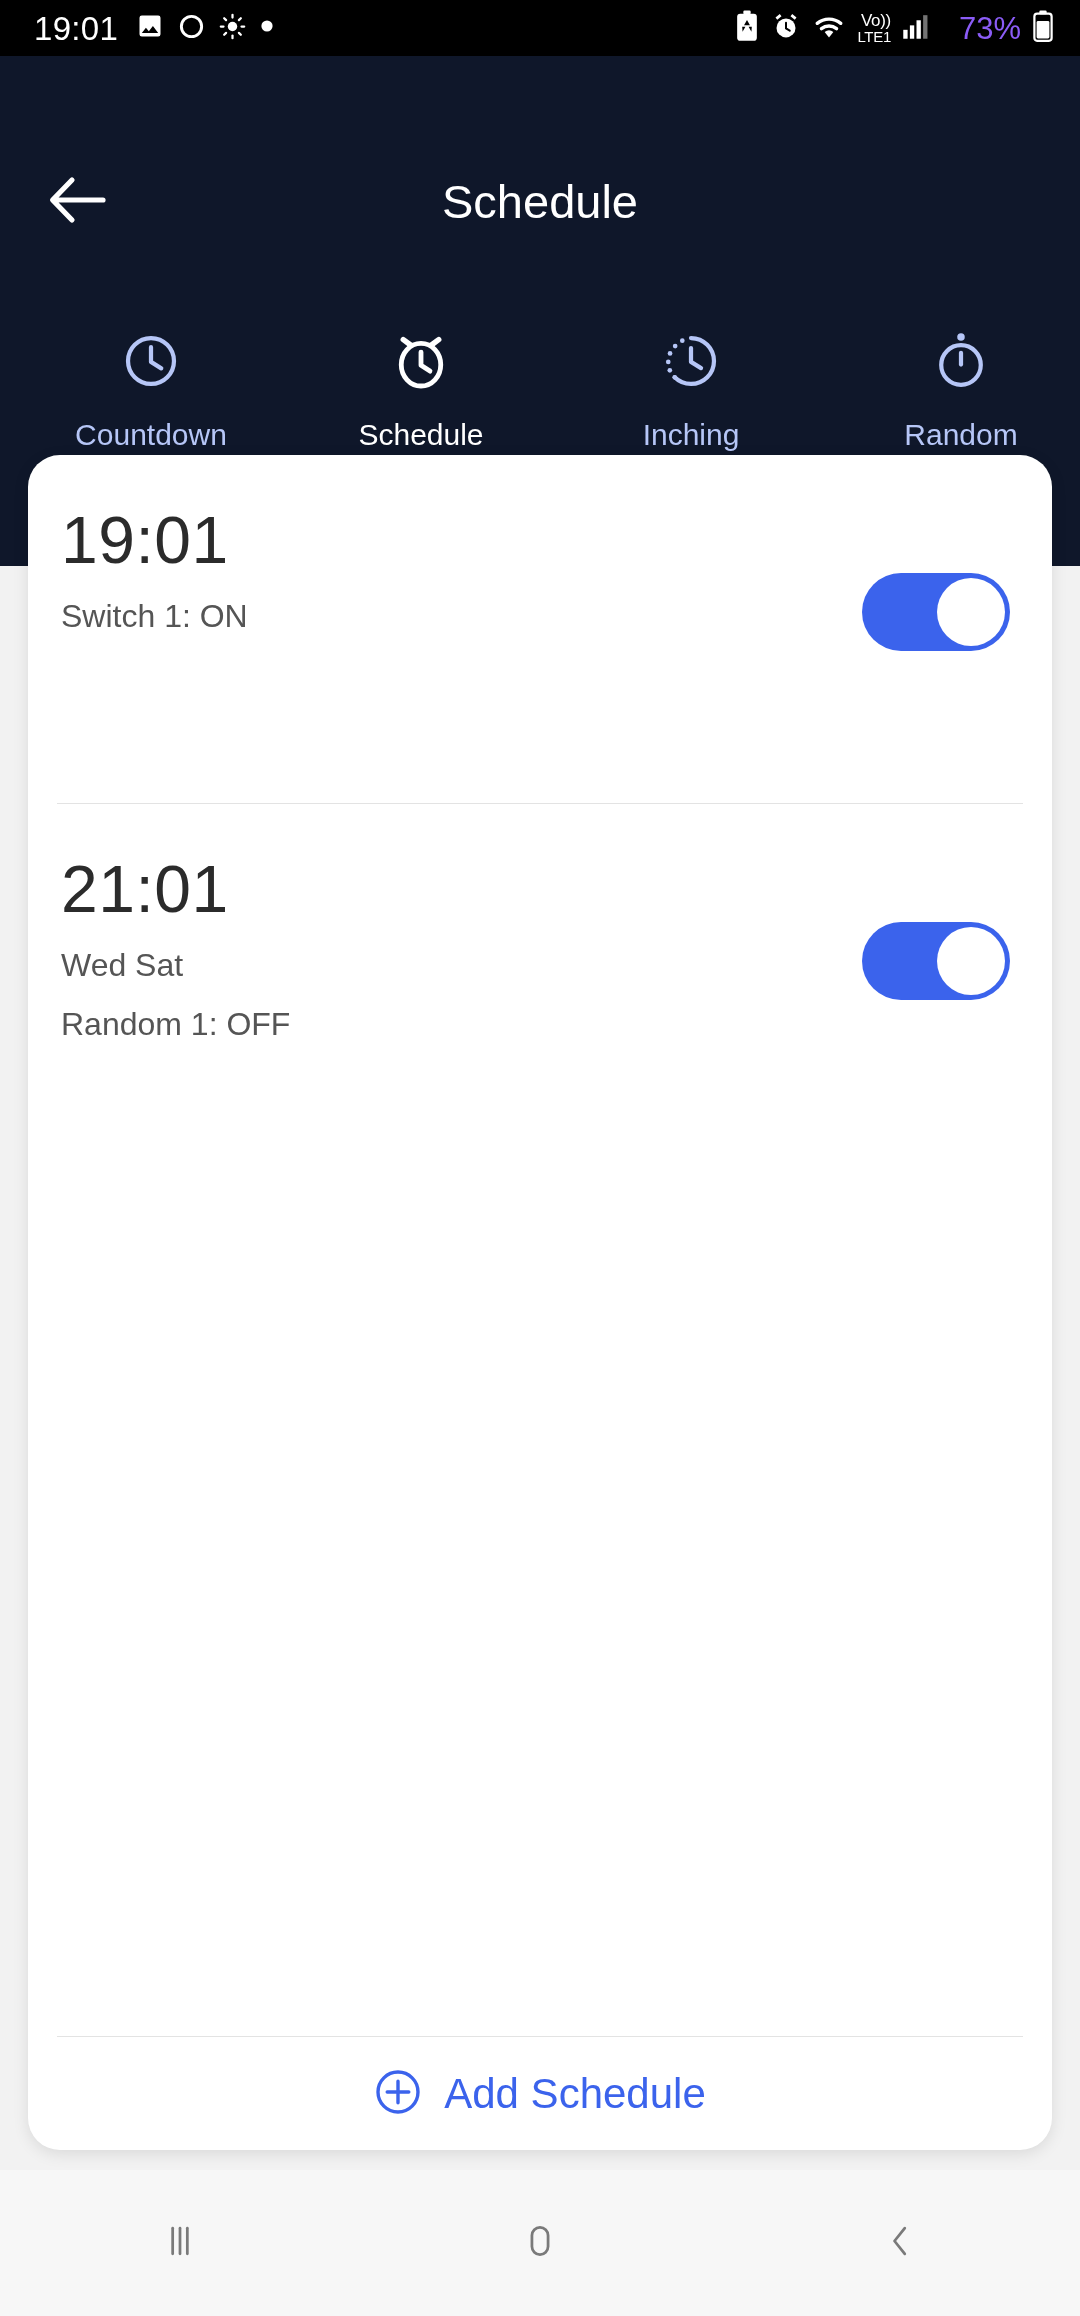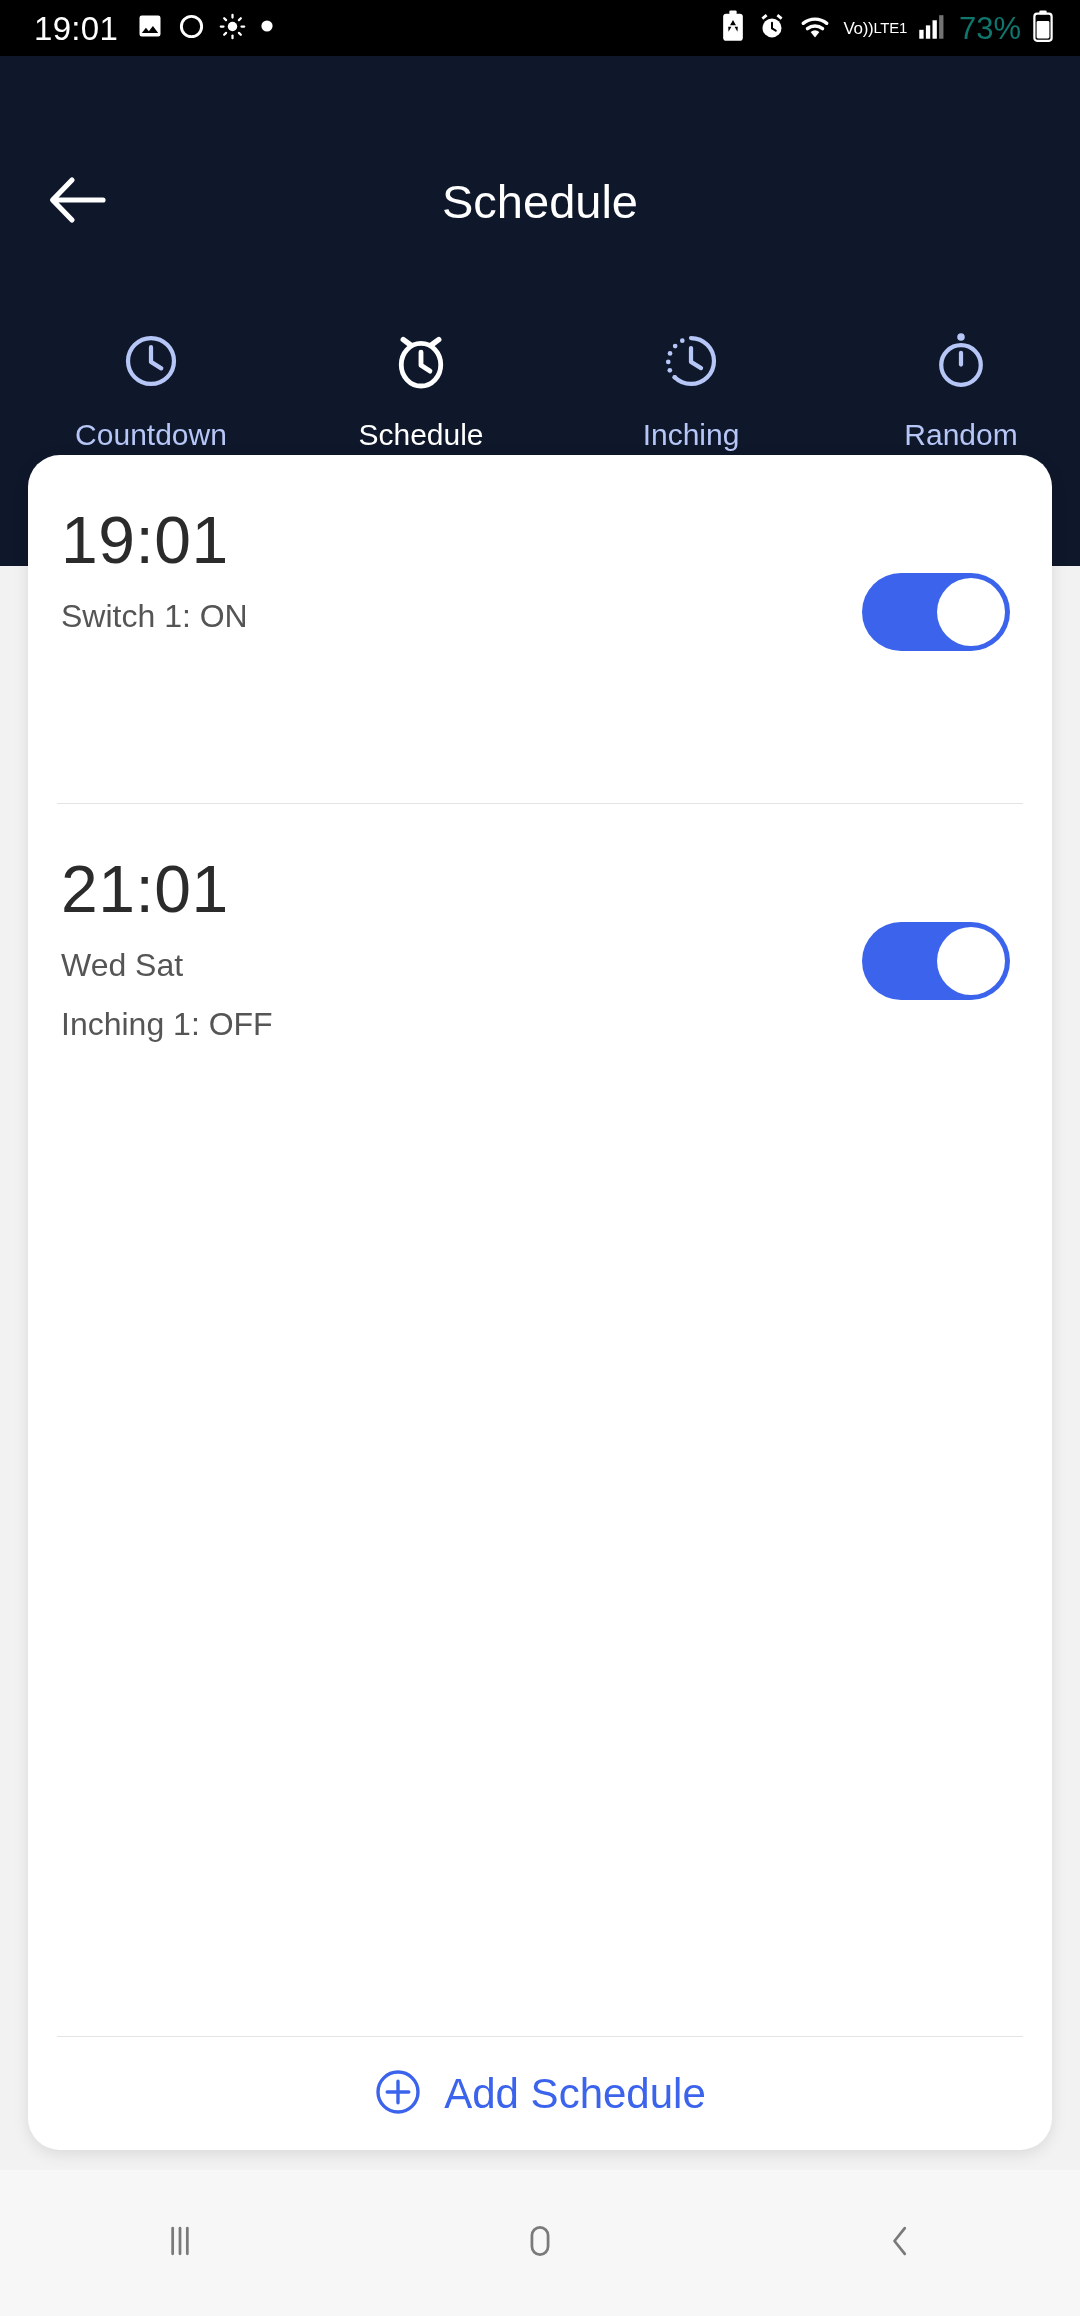--- a/index.html
+++ b/index.html
@@ -45,30 +45,30 @@
     line-height: 1;
     margin-right: 4px;
   }
   .sb-right {
     display: flex;
     align-items: center;
     gap: 11px;
   }
   .sb-ico { display: block; }
   .sb-batt-pct {
-    color: #0f766e;
+    color: #8b5cf6;
     font-size: 31px;
     font-weight: 400;
     line-height: 1;
-    margin-left: 2px;
+    margin-left: 18px;
   }
   .volte-stack {
     display: flex;
-    flex-direction: row;
-    align-items: flex-start;
+    flex-direction: column;
+    align-items: flex-end;
     justify-content: center;
     line-height: 1;
     color: #fff;
   }
   .volte-stack .v1 { font-size: 17px; letter-spacing: -0.3px; }
   .volte-stack .v2 { font-size: 15px; letter-spacing: -0.3px; }
 
   
   #app-bar {
     position: absolute;
@@ -395,21 +395,21 @@
         <div class="sch-toggle">
           <div class="knob"></div>
         </div>
       </div>
 
       <div class="item-divider"></div>
 
       <div class="schedule-item">
         <div class="sch-time">21:01</div>
         <div class="sch-days">Wed Sat</div>
-        <div class="sch-action">Inching 1: OFF</div>
+        <div class="sch-action">Random 1: OFF</div>
         <div class="sch-toggle">
           <div class="knob"></div>
         </div>
       </div>
 
     </div>
 
     <div id="add-schedule-row">
       <span>
         <svg width="48" height="48" viewBox="0 0 24 24">

